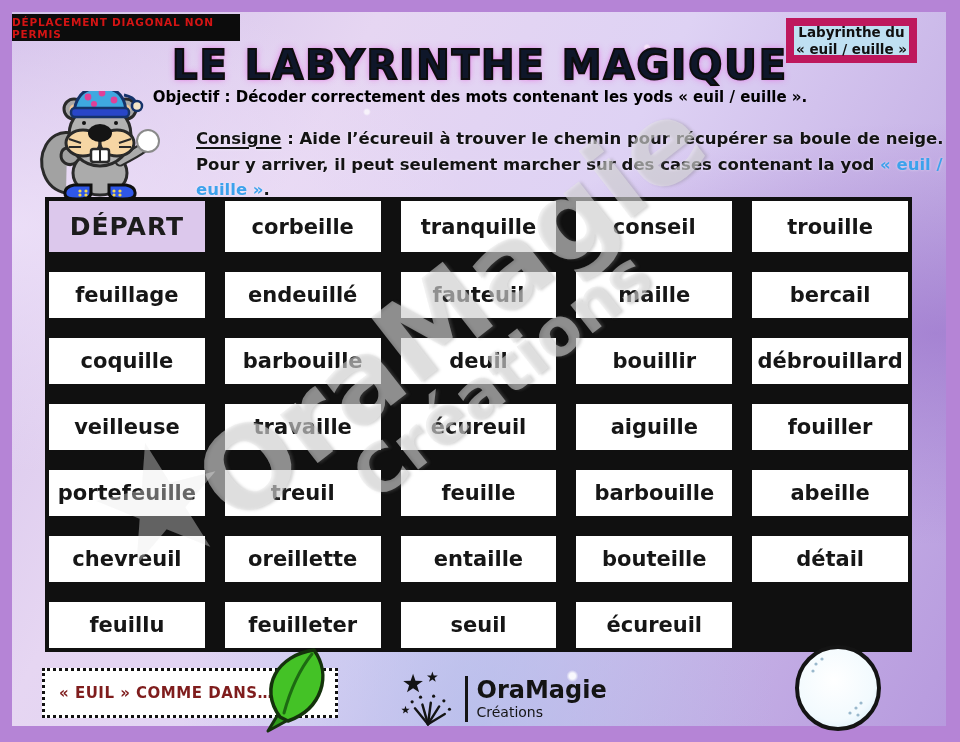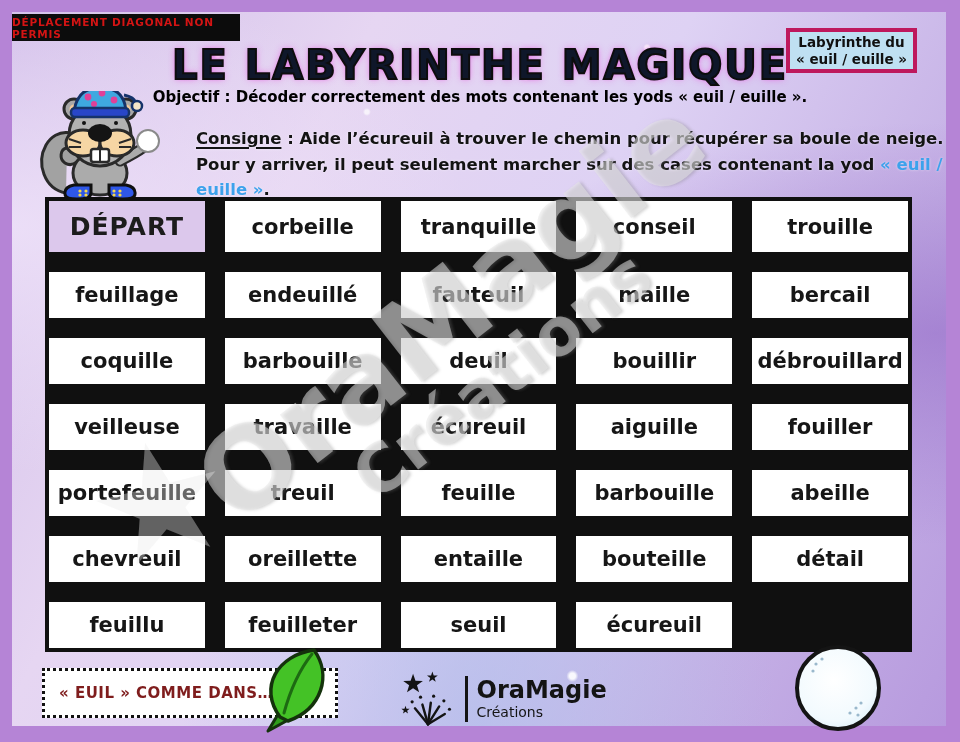--- a/index.html
+++ b/index.html
@@ -36,22 +36,22 @@
     font-size:40px; font-weight:800; letter-spacing:2px; color:#0f172a;
     -webkit-text-stroke:2px #0d0d0d;
     text-shadow:0 0 7px rgba(233,94,226,.85), 0 0 2px rgba(233,94,226,.7);
     z-index:2;
   }
   .objective {
     position:absolute; left:0; right:0; top:88px; text-align:center;
     font-size:15px; font-weight:bold; color:#000000; z-index:2;
   }
   .info-box {
-    position:absolute; left:786px; top:28px; width:131px; height:45px;
-    background:#bfe0f2; border:4px solid #be185d;
+    position:absolute; left:786px; top:18px; width:131px; height:45px;
+    background:#bfe0f2; border:8px solid #be185d;
     display:flex; flex-direction:column; align-items:center; justify-content:center;
     font-size:13.5px; font-weight:bold; color:#101010; line-height:1.25; z-index:6;
   }
   .consigne {
     position:absolute; left:165px; top:126px; width:748px;
     font-size:16.5px; font-weight:bold; color:#131313; line-height:1.55;
     text-shadow:0 0 3px rgba(255,255,255,.55); z-index:2;margin-left:31px;
   }
   .consigne .c-label { text-decoration:underline; text-decoration-thickness:2px; text-underline-offset:3px; }
   .consigne .c-highlight { color:#3da2ec; }

